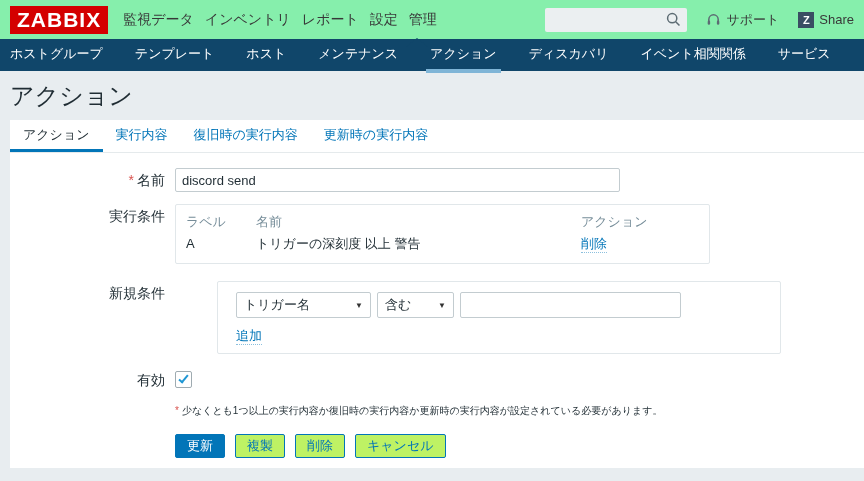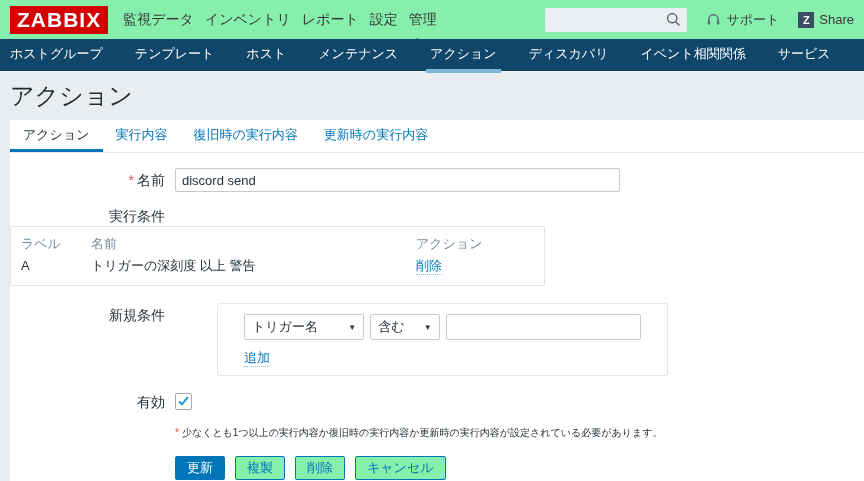--- a/index.html
+++ b/index.html
@@ -90,36 +90,36 @@
   }
   .req { color:#d9534f; margin-right:3px; }
   .field { flex:1; }
   .text-input {
     height:24px; border:1px solid #c3ccd0; border-radius:2px;
     font-size:13px; padding:0 6px; color:#1f2c33; outline:none;
     font-family:inherit; background:#fff;
   }
   .name-input { width:445px; }
   .row-name .label { padding-top:4px; }
-  .row-conditions { margin-top:12px;flex-direction:column; }
+  .row-conditions { margin-top:12px; }
   .cond-box {
     width:535px; border:1px solid #e1e7ea; border-radius:2px;
     padding:6px 10px 8px;
   }
   .cond-grid { display:grid; grid-template-columns:70px 325px 1fr; }
   .cond-grid .th { color:#768d99; font-size:13px; line-height:21px; }
   .cond-grid .td { color:#1f2c33; font-size:13px; line-height:23px; }
   .dlink {
     color:#0275b8; text-decoration:none; cursor:pointer;
     border-bottom:1px dotted #8cc0de; display:inline-block; line-height:17px;
   }
   .row-newcond { margin-top:17px;gap:42px; }
   .newcond-box {
-    width:451px; border:1px solid #e1e7ea; border-radius:2px;
-    padding:10px 26px 8px;
+    width:564px; border:1px solid #e1e7ea; border-radius:2px;
+    padding:10px 18px 8px;
   }
   .selects-row { display:flex; gap:6px; }
   .select {
     height:26px; border:1px solid #c3ccd0; border-radius:2px; background:#fff;
     display:flex; align-items:center; justify-content:space-between;
     padding:0 7px; font-size:13px; cursor:pointer;
   }
   .select .caret { font-size:8px; color:#333; margin-left:8px; }
   .sel-type { width:135px; }
   .sel-op { width:77px; }
@@ -136,21 +136,21 @@
     border-right:2px solid #1f97d4; border-bottom:2px solid #1f97d4;
     transform:rotate(40deg);
   }
   .row-note { margin-top:13px; }
   .note { font-size:10px; color:#1f2c33; padding-top:0; }
   .row-buttons { margin-top:16px; }
   .buttons { display:flex; gap:10px; }
   .btn {
     height:24px; padding:0 11px; font-size:13px; border-radius:2px;
     cursor:pointer; font-family:inherit;
-    background:#86efac; border:1px solid #0275b8; color:#0275b8;
+    background:#bef264; border:1px solid #0275b8; color:#0275b8;
   }
   .btn.primary { background:#0275b8; color:#ffffff; border-color:#0275b8; }
 </style>
 </head>
 <body>
 
 <header class="topbar">
   <div class="logo">ZABBIX</div>
   <nav class="topmenu">
     <a>監視データ</a>

